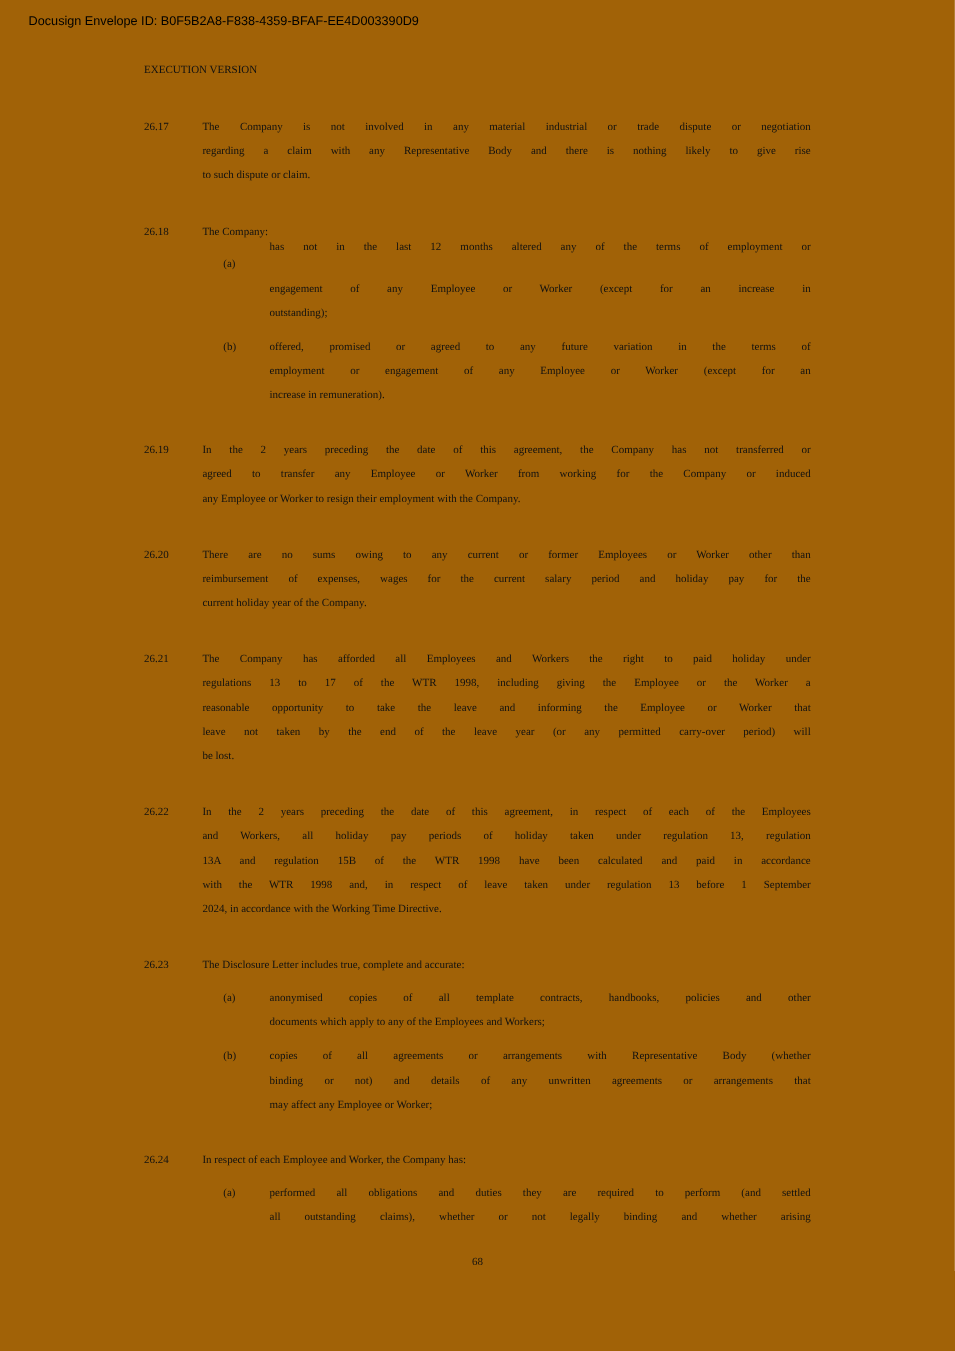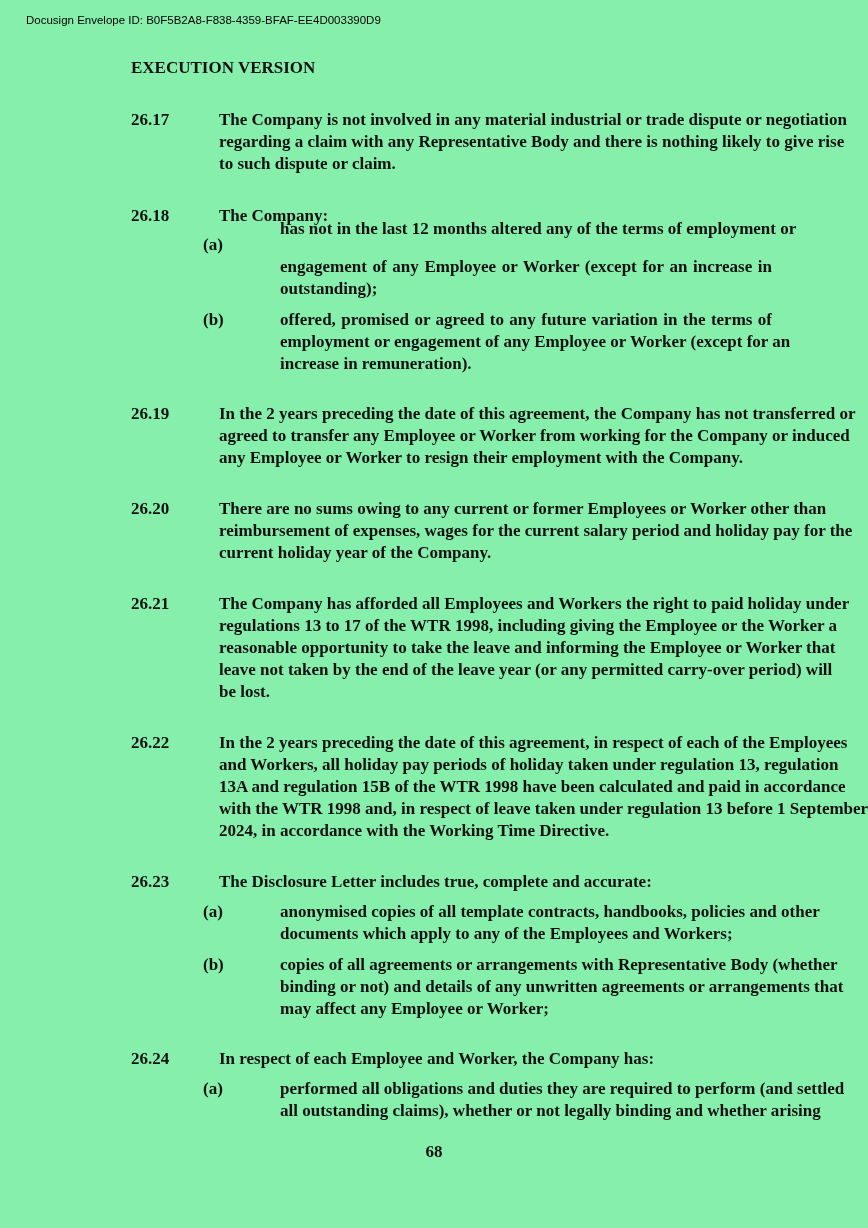--- a/index.html
+++ b/index.html
@@ -1,23 +1,23 @@
 <!DOCTYPE html>
 <html><head>
 <meta charset="utf-8">
 <style>
   html, body { margin: 0; padding: 0; background: #ffffff; }
   body { width: 868px; height: 1228px; position: relative; overflow: hidden; }
-  .page { position: absolute; left: 0; top: 0; width: 868px; height: 1228px; background: #86efac; }
+  .page { position: absolute; left: 0; top: 0; width: 868px; height: 1228px; background: #a16207; }
   .envelope { position: absolute; left: 26px; top: 14px; font-family: "Liberation Sans", sans-serif; font-size: 11.5px; color: #000; white-space: nowrap; }
-  .serif { font-family: "Liberation Serif", serif; color: #111; font-size: 17px; font-weight: bold; }
+  .serif { font-family: "Liberation Serif", serif; color: #111; font-size: 10px; }
   .header { position: absolute; left: 131px; top: 58px; white-space: nowrap; }
   .num { position: absolute; left: 131px; white-space: nowrap; }
   .sub { position: absolute; left: 203px; white-space: nowrap; }
-  .line { position: absolute; white-space: nowrap; margin-left: 35px; }
+  .line { position: absolute; white-space: nowrap; }
   .just { text-align: justify; text-align-last: justify; }
   .l184 { left: 184px; text-align: right; }
   .l245 { left: 245px; }
   .w553 { width: 553px; }
   .w492 { width: 492px; }
   .pagenum { position: absolute; left: 0; width: 868px; text-align: center; top: 1142px; }
 </style>
 </head>
 <body>
 

